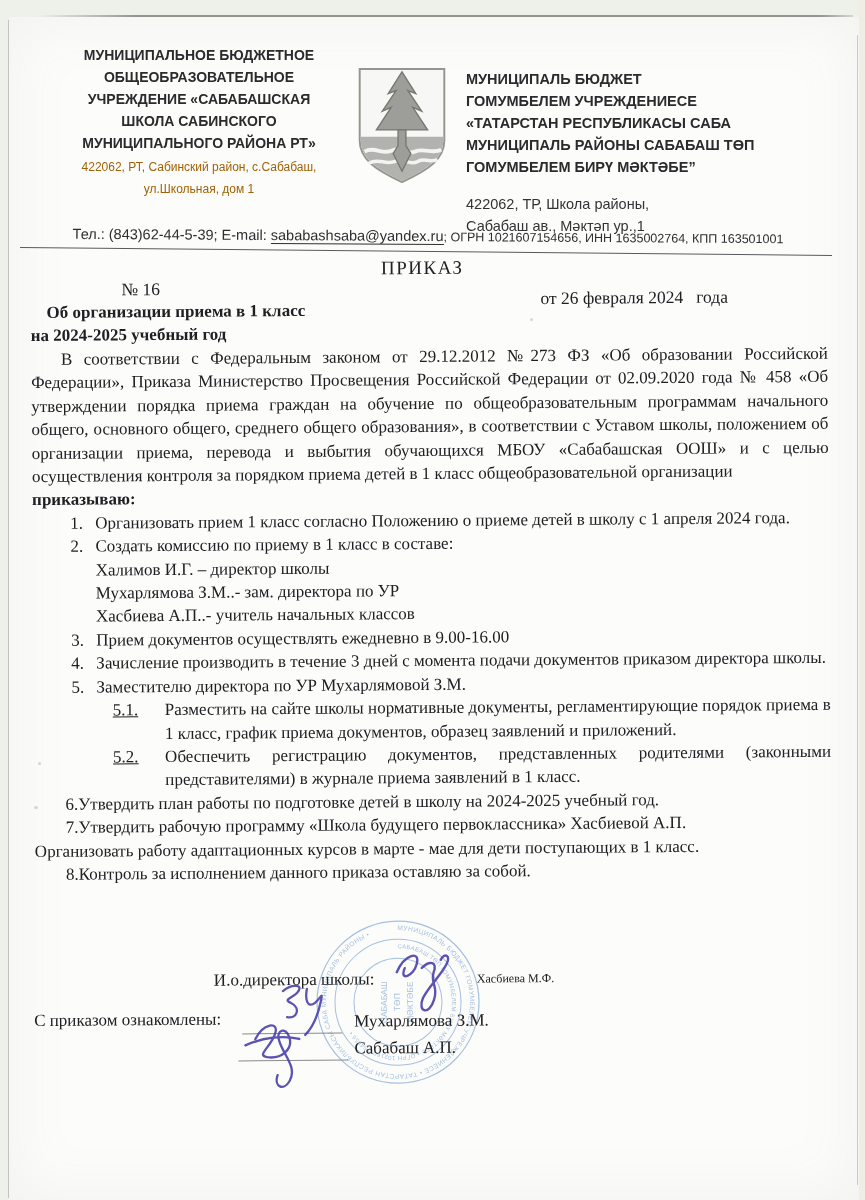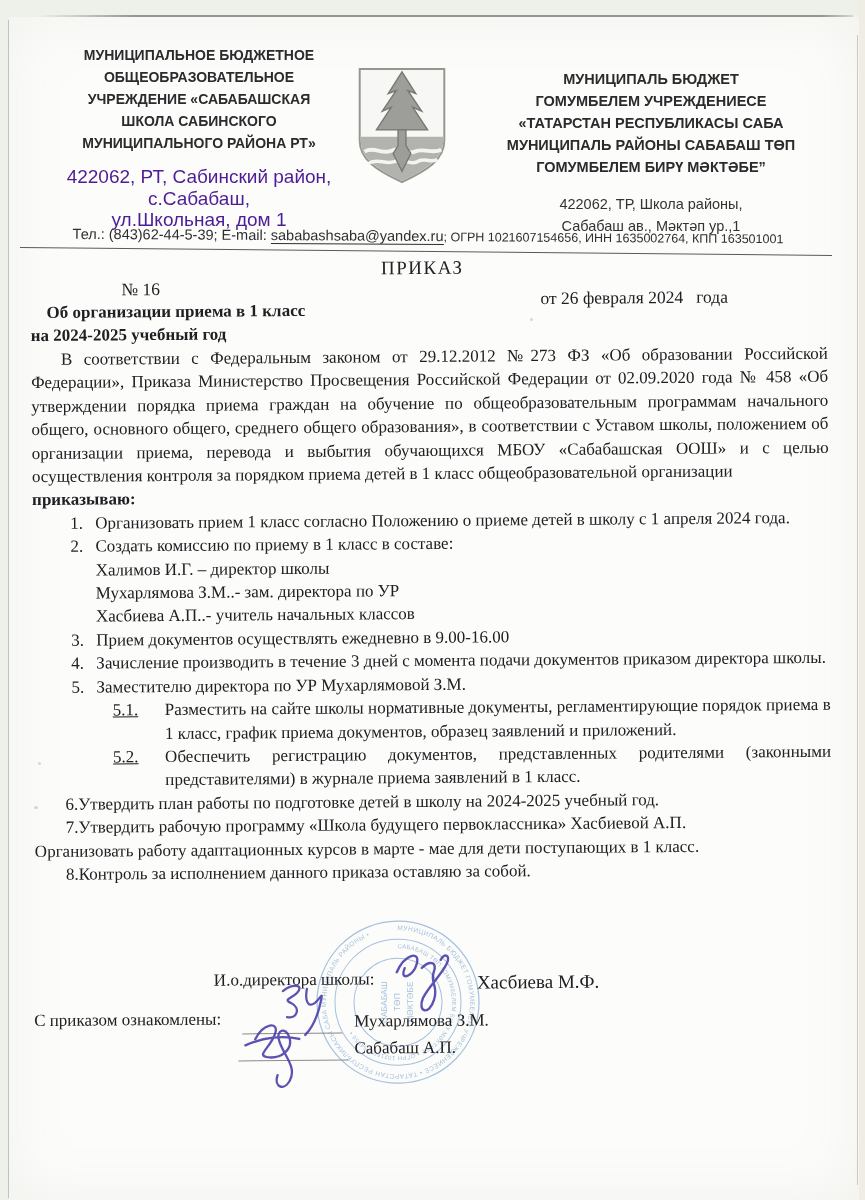--- a/index.html
+++ b/index.html
@@ -21,24 +21,24 @@
   .scan-right-strip{position:absolute;left:858px;top:0;width:7px;height:1200px;background:#f0eee4;}
   .scan-right-edge{position:absolute;left:857px;top:35px;width:1px;height:1150px;background:rgba(160,155,140,.5);}
   .speck{position:absolute;border-radius:50%;background:rgba(120,120,125,.28);}
 
   
   .org-left{
     position:absolute;left:44px;top:44px;width:310px;text-align:center;
     font-family:"Liberation Sans", sans-serif;font-weight:bold;
     font-size:14px;line-height:22px;color:#2b2b2e;
   }
-  .org-left-address{margin-top:12px;font-weight:normal;font-size:19px;line-height:21.5px;color:#4c1d95;}
+  .org-left-address{margin-top:3px;font-weight:normal;font-size:12px;line-height:21.5px;color:#a16207;}
   .emblem{position:absolute;left:352px;top:64px;width:100px;height:122px;}
   .org-right{
-    position:absolute;left:466px;top:68px;width:370px;text-align:center;
+    position:absolute;left:466px;top:68px;width:370px;text-align:left;
     font-family:"Liberation Sans", sans-serif;font-weight:bold;
     font-size:14.5px;line-height:22px;color:#2b2b2e;
   }
   .org-right-address{margin-top:15px;font-weight:normal;font-size:14.5px;line-height:22px;color:#333336;}
   .contact-line{
     position:absolute;left:28px;top:228px;width:800px;text-align:center;
     font-family:"Liberation Sans", sans-serif;font-size:14.5px;color:#2e2e31;
     transform:rotate(0.35deg);
   }
   .contact-line span{white-space:pre;}
@@ -68,21 +68,21 @@
   .li .txt{flex:1;text-align:justify;}
   .committee-line{margin-left:63px;text-align:left;}
   .li.sub .num{flex:0 0 52px;margin-left:79px;text-decoration:underline;}
   .para{margin:0;text-indent:31px;text-align:justify;}
   .para.flush{text-indent:0;}
 
   
   .stamp{position:absolute;left:308px;top:915px;width:174px;height:174px;
          opacity:.62;mix-blend-mode:multiply;}
   .sig-director-label{position:absolute;left:211px;top:969px;font-size:17px;}
-  .sig-director-name{position:absolute;left:474px;top:972px;font-size:19px;}
+  .sig-director-name{position:absolute;left:474px;top:972px;font-size:12px;}
   .sig-ack-label{position:absolute;left:31px;top:1008px;font-size:17px;}
   .ack-name-1{position:absolute;left:351px;top:1011px;font-size:17px;}
   .ack-name-2{position:absolute;left:351px;top:1038px;font-size:17px;}
   .sig-line-1{position:absolute;left:239px;top:1032px;width:100px;border-top:1px solid #8a8a90;}
   .sig-line-2{position:absolute;left:235px;top:1059px;width:110px;border-top:1px solid #8a8a90;}
   .sig-svg{position:absolute;overflow:visible;}
   #sigDirector{left:386px;top:932px;width:82px;height:100px;}
   #sigAck{left:236px;top:982px;width:120px;height:118px;}
 </style>
 <title>ПРИКАЗ № 16</title></head>

